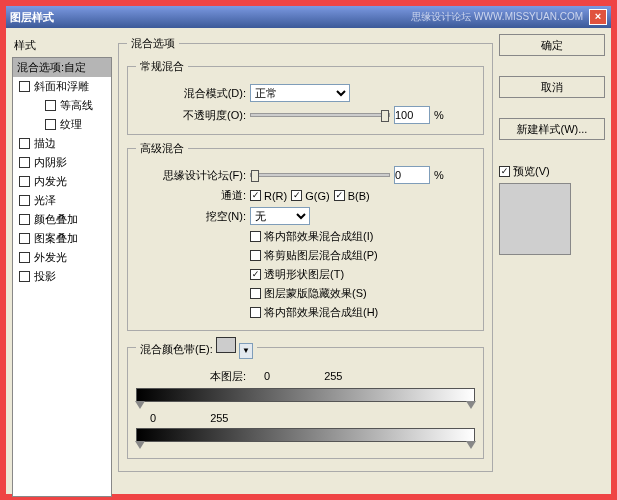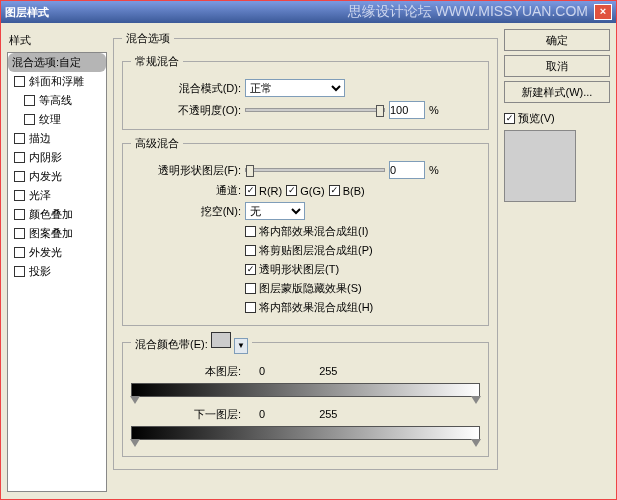--- a/index.html
+++ b/index.html
@@ -1,41 +1,41 @@
 <!DOCTYPE html>
 <html><head>
 <meta charset="utf-8">
 <style>
 * { box-sizing: border-box; font-family: "Microsoft YaHei", SimSun, sans-serif; font-size: 11px; }
 body { margin: 0; background: #ECE9D8; }
-.window { width: 617px; height: 500px; background: #ECE9D8; border: 1px solid #ef4444; }
+.window { width: 617px; height: 500px; background: #ECE9D8; border: 6px solid #ef4444; }
 .titlebar { height: 22px; background: linear-gradient(#7B99E1, #3B5998); color: #fff; display: flex; align-items: center; padding: 0 4px; }
 .titlebar .title { font-weight: bold; flex: 0 0 auto; }
-.titlebar .sub { margin-left: auto; font-size: 14px; color: #cdd6ee; }
+.titlebar .sub { margin-left: auto; font-size: 10px; color: #cdd6ee; }
 .closebtn { width: 18px; height: 16px; background: #E0523E; color: #fff; border: 1px solid #fff; margin-left: 6px; text-align: center; line-height: 12px; font-weight: bold; cursor: pointer; }
 .body { display: flex; padding: 6px; gap: 6px; height: calc(100% - 22px); }
 .leftcol { width: 100px; }
 .leftcol .hdr { padding: 4px 2px; }
 .stylelist { border: 1px solid #888; background: #fff; height: 440px; }
-.stylelist .sel { background: #B5B5B5; padding: 2px 4px; border-radius: 6px; }
+.stylelist .sel { background: #B5B5B5; padding: 2px 4px; }
 .stylelist .row { padding: 2px 4px 2px 6px; display: flex; align-items: center; gap: 4px; }
-.stylelist .row.indent { padding-left: 16px; }
+.stylelist .row.indent { padding-left: 32px; }
 .chk { width: 11px; height: 11px; border: 1px solid #333; background: #fff; display: inline-block; }
 .midcol { flex: 1; position: relative; }
 fieldset { border: 1px solid #aaa; margin: 2px 0 6px 0; padding: 6px 8px; }
 legend { padding: 0 4px; }
 .frow { display: flex; align-items: center; margin: 4px 0; gap: 4px; }
 .frow .lbl { width: 110px; text-align: right; }
 select, input[type=text] { border: 1px solid #7F9DB9; background: #fff; height: 18px; font-size: 11px; }
 .slider { flex: 1; height: 4px; background: #ccc; border: 1px solid #999; position: relative; max-width: 140px; }
 .slider .thumb { position: absolute; right: 0; top: -4px; width: 8px; height: 12px; background: #ECE9D8; border: 1px solid #555; }
 .numbox { width: 36px; text-align: left; padding: 0 0; }
 .chkinline { display: inline-flex; align-items: center; gap: 3px; }
 .chkinline .chk.checked::after { content: "✓"; font-size: 9px; display: block; text-align: center; line-height: 9px; }
-.btncol { width: 106px; display: flex; flex-direction: column; gap: 4px; }
+.btncol { width: 106px; display: flex; flex-direction: column; gap: 20px; }
 .wbtn { height: 22px; border: 1px solid #888; background: #ECE9D8; cursor: pointer; }
 .preview { margin-top: 4px; }
 .swatch { width: 72px; height: 72px; background: #cfcfcf; border: 1px solid #888; margin-top: 4px; }
 .gradbar { height: 14px; background: linear-gradient(to right, #000, #fff); border: 1px solid #555; position: relative; margin: 2px 0 10px 0; }
 .tri { position: absolute; bottom: -8px; width: 0; height: 0; border-left: 5px solid transparent; border-right: 5px solid transparent; border-top: 8px solid #888; }
 .colorsw { width: 20px; height: 16px; background: #ccc; border: 1px solid #333; display: inline-block; }
 .ddarrow { width: 14px; height: 16px; border: 1px solid #7F9DB9; background: #E3E9EF; display: inline-flex; align-items: center; justify-content: center; font-size: 8px; }
 </style>
 </head>
 <body>
@@ -114,21 +114,21 @@
                 <div class="thumb"></div>
               </div>
             <input class="numbox" type="text" value="100" style="">
             <span>%</span>
           </div>
         </fieldset>
 
         <fieldset>
           <legend>高级混合</legend>
           <div class="frow">
-            <span class="lbl">透明形状图层(F):</span>
+            <span class="lbl">思缘设计论坛(F):</span>
             <div class="slider">
                 <div class="thumb" style="left:0;right:auto"></div>
               </div>
             <input class="numbox" type="text" value="0" style="">
             <span>%</span>
           </div>
           <div class="frow">
             <span class="lbl">通道:</span>
             <span class="chkinline">
                 <span class="chk checked"></span>
@@ -193,21 +193,20 @@
           <div class="frow">
             <span class="lbl">本图层:</span>
             <span style="margin-left:14px">0</span>
             <span style="margin-left:50px">255</span>
           </div>
           <div class="gradbar">
             <div class="tri" style="left:-2px"></div>
             <div class="tri" style="right:-2px"></div>
           </div>
           <div class="frow">
-            <span class="lbl">下一图层:</span>
             <span style="margin-left:14px">0</span>
             <span style="margin-left:50px">255</span>
           </div>
           <div class="gradbar">
             <div class="tri" style="left:-2px"></div>
             <div class="tri" style="right:-2px"></div>
           </div>
         </fieldset>
       </fieldset>
     </div>

